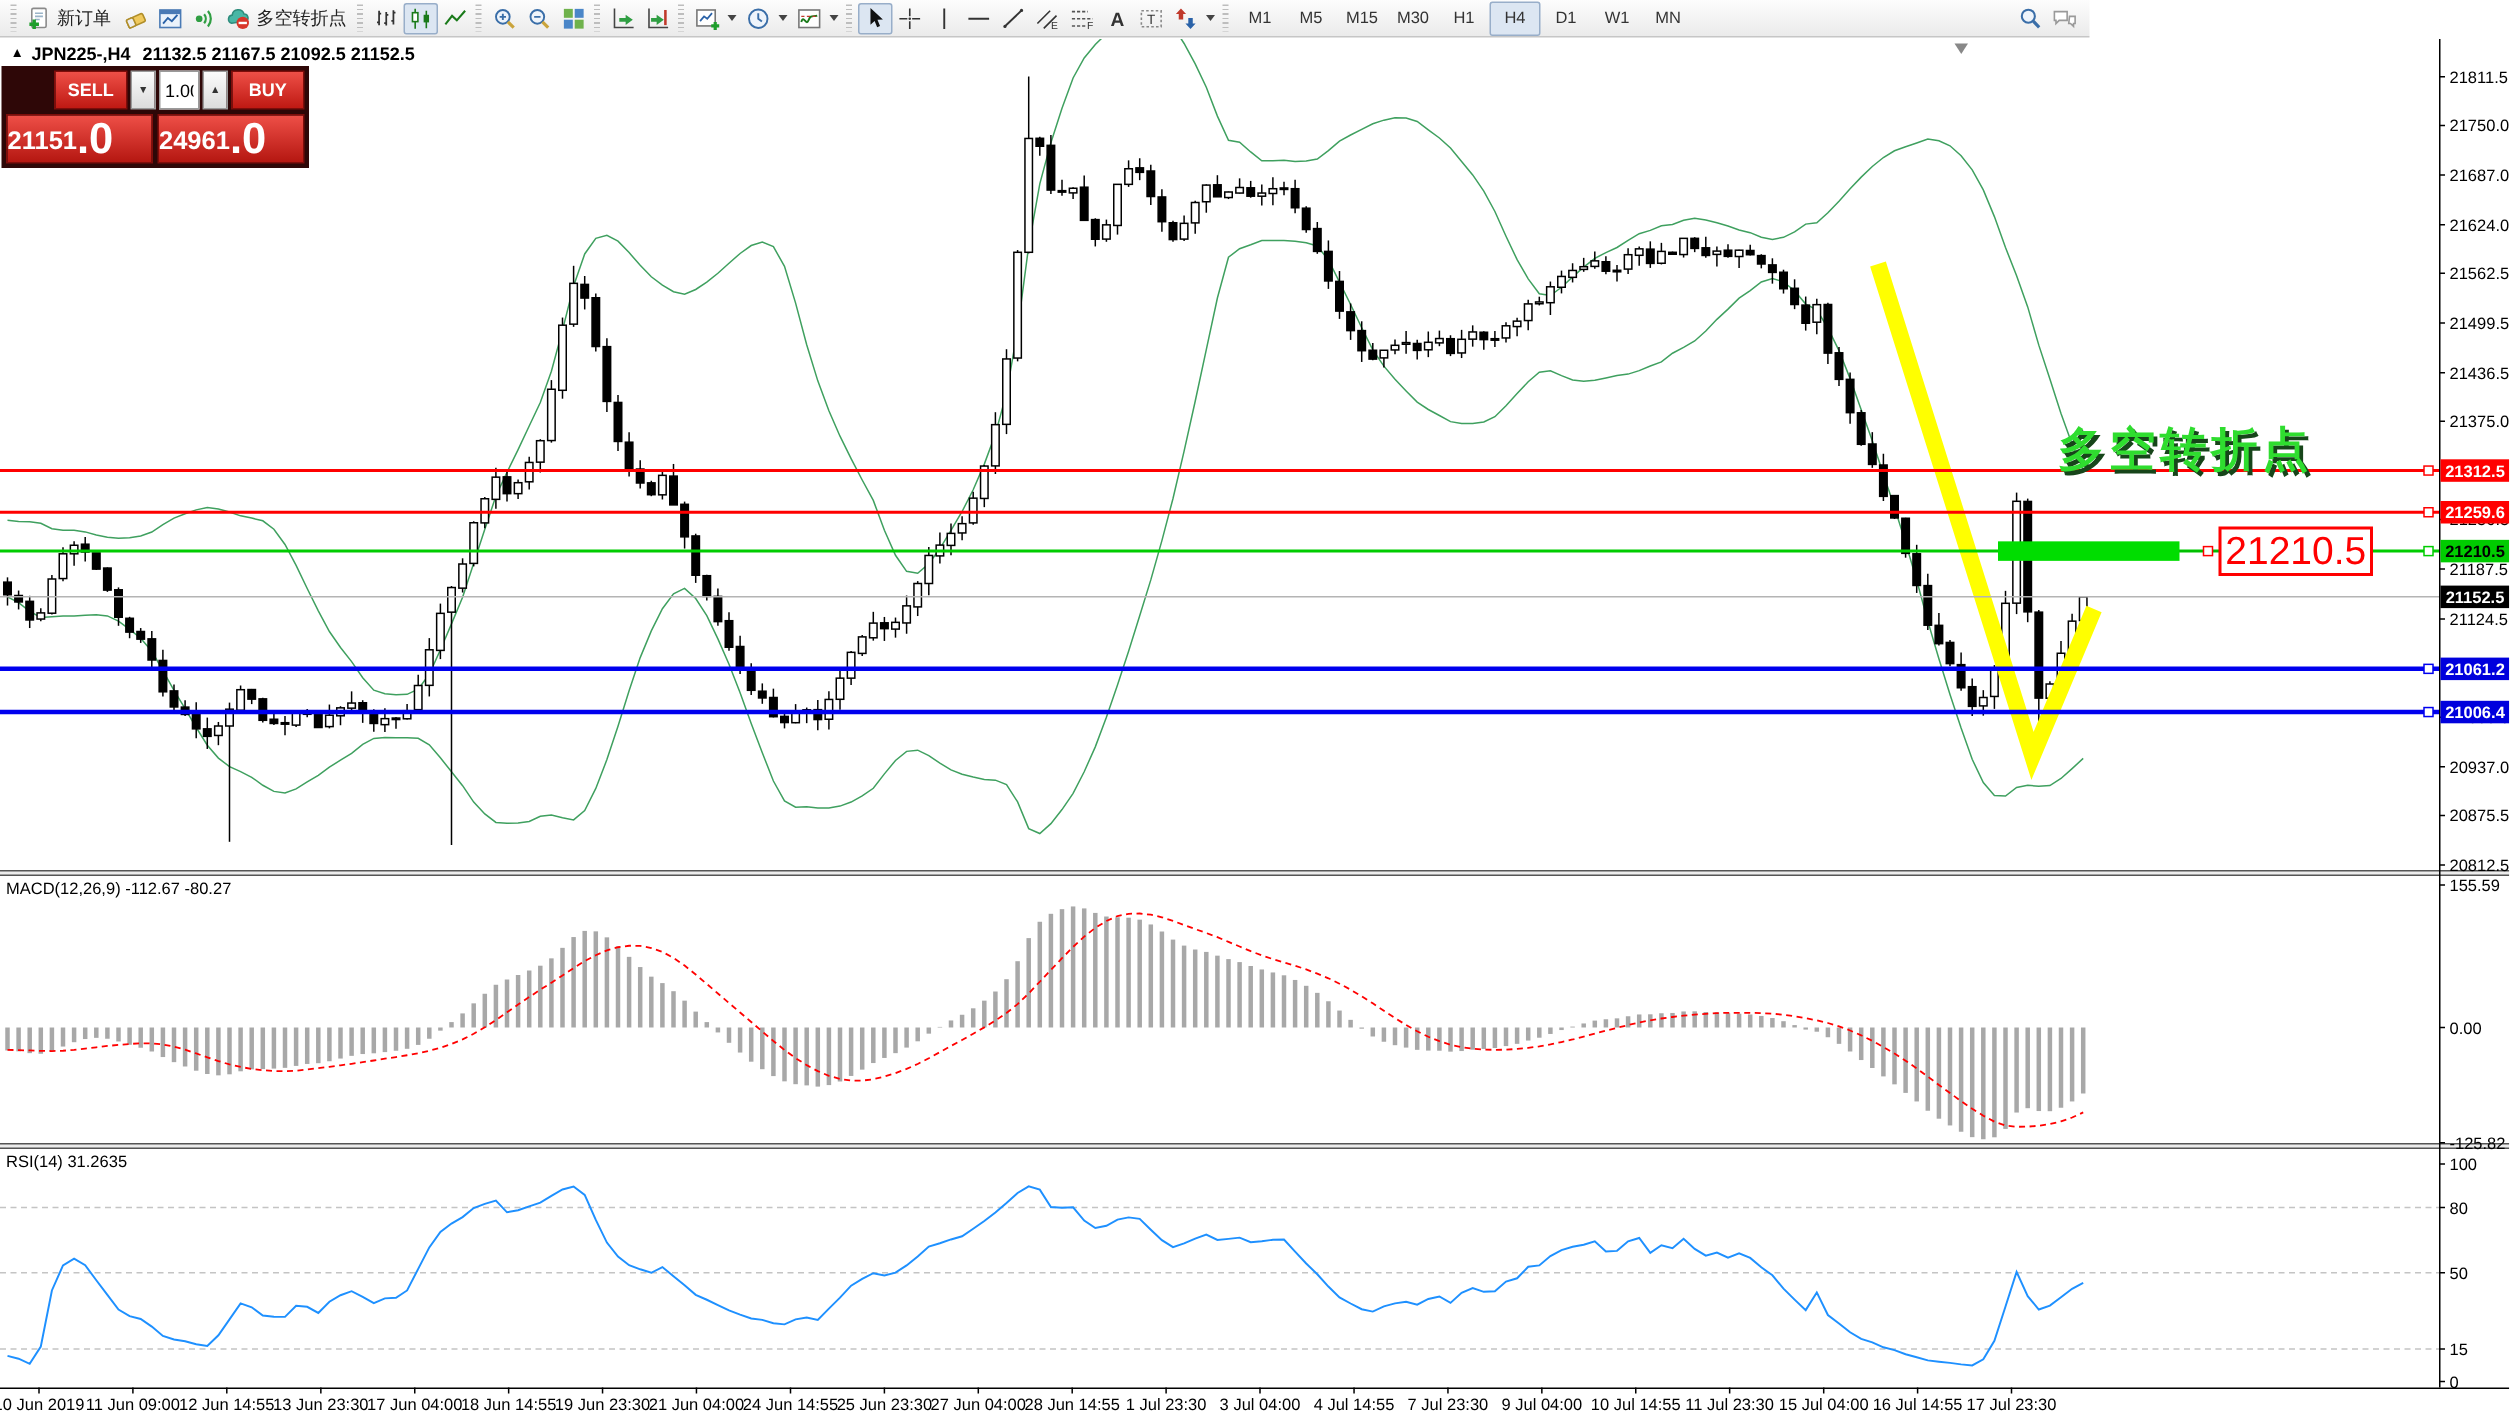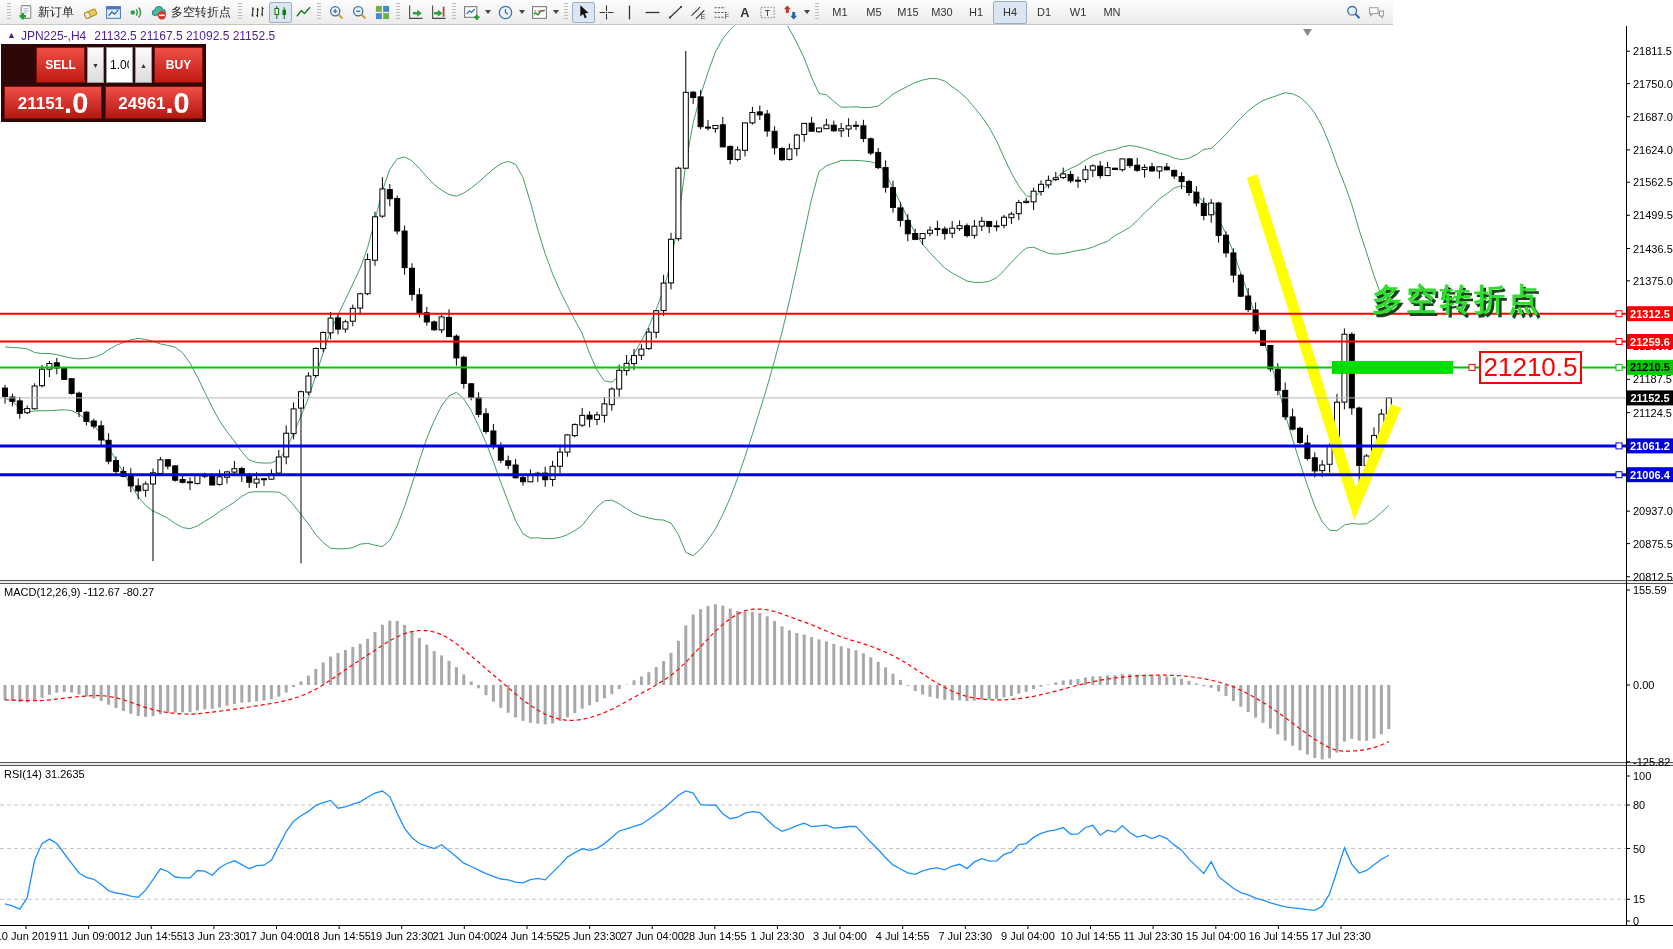--- a/index.html
+++ b/index.html
@@ -15,36 +15,36 @@
   .tbtn.active{background:#dce6f2;border-color:#98aec9;}
   .tbtn svg{display:block;}
   .tbtn .lbl{white-space:nowrap;padding-right:2px;}
   .dd{width:0;height:0;border-left:3.5px solid rgba(0,0,0,0);border-right:3.5px solid rgba(0,0,0,0);
     border-top:4px solid #444;margin-left:2px;flex:0 0 auto;}
   .tf-btn{min-width:24px;height:21px;line-height:20px;text-align:center;font-size:11px;color:#333;
     border:1px solid rgba(0,0,0,0);border-radius:2px;padding:0 4px;flex:0 0 auto;}
   .tf-btn.active{background:#dce6f2;border:1px solid #98aec9;}
   .toolbar-right{margin-left:auto;display:flex;align-items:center;}
   
-  .chart-title{position:absolute;left:7px;top:29px;font-size:12px;font-weight:400;color:#4c1d95;z-index:5;}
+  .chart-title{position:absolute;left:7px;top:29px;font-size:12px;font-weight:700;color:#000000;z-index:5;}
   .chart-title .mk{font-size:9px;vertical-align:2px;margin-right:5px;}
   .chart-title .ohlc{margin-left:8px;}
   
   .trade-panel{position:absolute;left:1px;top:44px;width:205px;background:#2e0707;padding:3px;
     box-sizing:border-box;display:flex;flex-direction:column;gap:3px;z-index:6;}
-  .tp-row1{display:flex;gap:2px;height:36px;padding-left:32px;}
+  .tp-row1{display:flex;gap:2px;height:26px;padding-left:32px;}
   .btn-red{background:linear-gradient(#ee4f47,#bf1913);border:1px solid #7d0d0a;color:#fff;font-size:12px;
     font-weight:700;display:flex;align-items:center;justify-content:center;flex:0 0 47px;}
   .spin{flex:0 0 15px;background:linear-gradient(#fbfbfb,#dcdcdc);border:1px solid #9a9a9a;color:#333;
     font-size:7px;display:flex;align-items:center;justify-content:center;}
   .vol{flex:1;min-width:0;background:#fff;border:1px solid #9a9a9a;text-align:left;font-size:12px;
     padding:0 3px;font-family:"Liberation Sans",sans-serif;}
   .tp-row2{display:flex;gap:3px;height:33px;}
   .price-box{flex:1;background:linear-gradient(#ee4f47,#b51711);border:1px solid #7d0d0a;color:#fff;
-    display:flex;align-items:flex-end;justify-content:center;padding-bottom:0;}
+    display:flex;align-items:flex-end;padding-bottom:0;}
   .price-main{font-size:17px;font-weight:700;line-height:28px;}
   .price-big{font-size:29px;font-weight:700;line-height:29px;}
   
   #chart-svg{position:absolute;left:0;top:0;font-family:"Liberation Sans",sans-serif;}
 </style>
 </head>
 <body>
 
 <div class="app">
   <div class="toolbar" id="toolbar">

